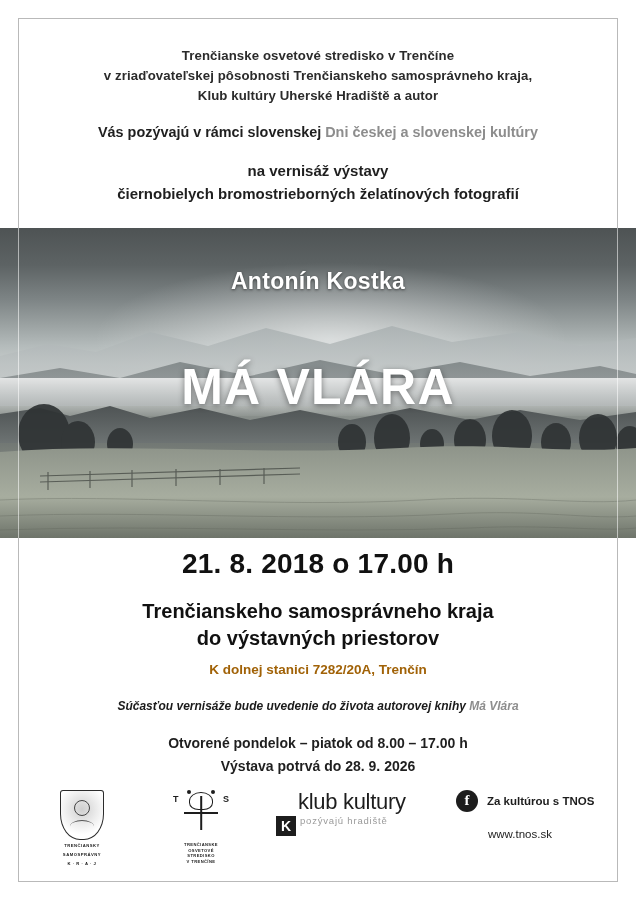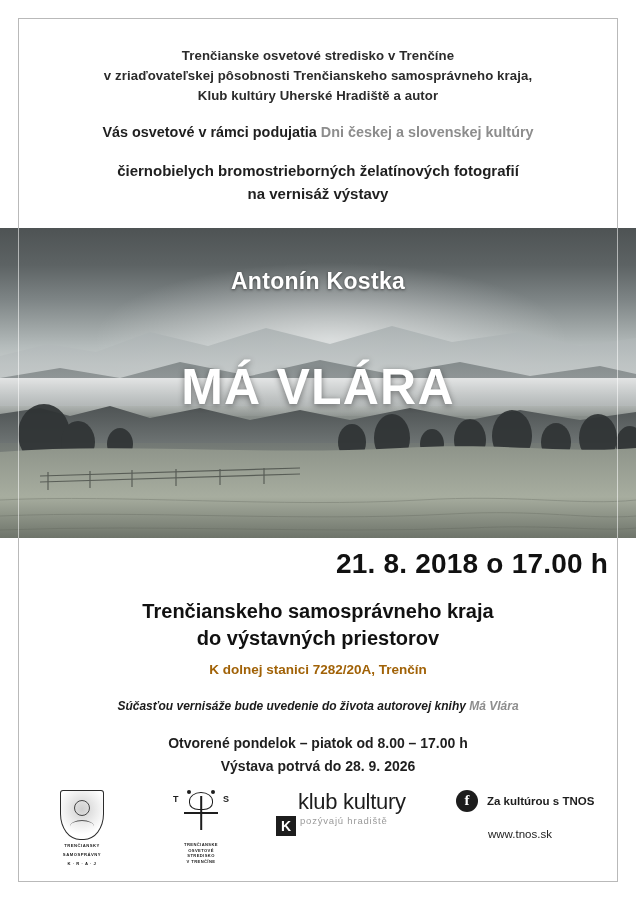--- a/index.html
+++ b/index.html
@@ -143,21 +143,20 @@
     left: 28px;
     top: 548px;
     width: 580px;
     text-align: center;
   }
   .date-line {
     font-size: 28px;
     font-weight: 700;
     color: #111111;
     letter-spacing: 0.2px;
-    text-align: right;
   }
   .venue {
     margin-top: 18px;
     font-size: 20px;
     font-weight: 700;
     line-height: 27px;
     color: #111111;
   }
   .address {
     margin-top: 10px;
@@ -364,26 +363,26 @@
 <div class="poster">
 
   <div class="frame"></div>
 
   <div class="top-block">
     <div class="org-line">Trenčianske osvetové stredisko v Trenčíne</div>
     <div class="org-line">v zriaďovateľskej pôsobnosti Trenčianskeho samosprávneho kraja,</div>
     <div class="org-line">Klub kultúry Uherské Hradiště a autor</div>
 
     <div class="invite">
-      <span>Vás osvetové v rámci podujatia </span><span class="highlight">Dni českej a slovenskej kultúry</span>
+      <span>Vás pozývajú v rámci slovenskej </span><span class="highlight">Dni českej a slovenskej kultúry</span>
     </div>
 
     <div class="vernisaz">
+      <div>na vernisáž výstavy</div>
       <div>čiernobielych bromostrieborných želatínových fotografií</div>
-      <div>na vernisáž výstavy</div>
     </div>
   </div>
 
   <div class="photo-wrap">
     <div class="photo"></div>
 
     <svg class="hills" viewBox="0 0 636 310" preserveAspectRatio="none">
       <defs>
         <linearGradient id="g-far" x1="0" y1="0" x2="0" y2="1">
           <stop offset="0%" stop-color="#a9b0b1"></stop>

